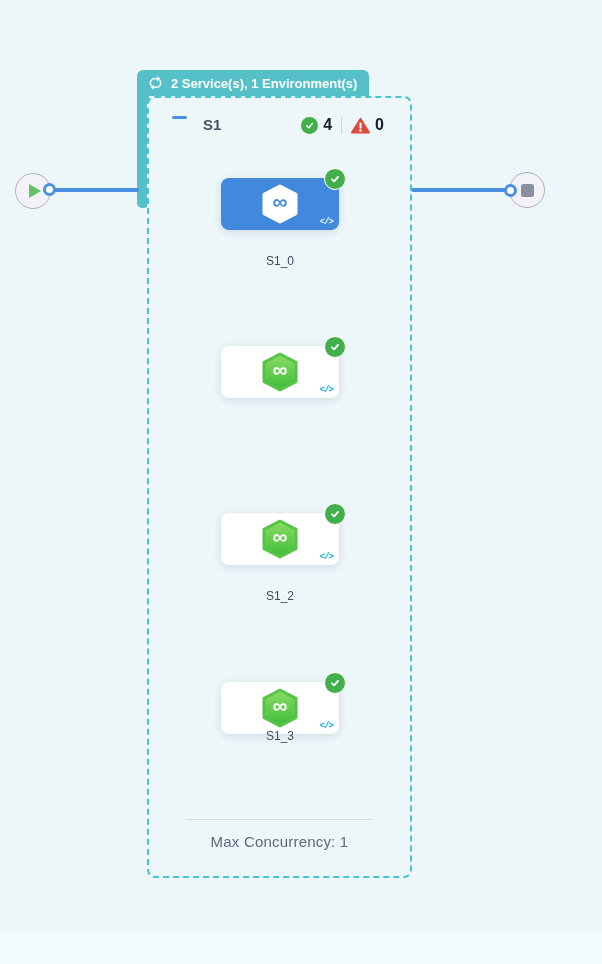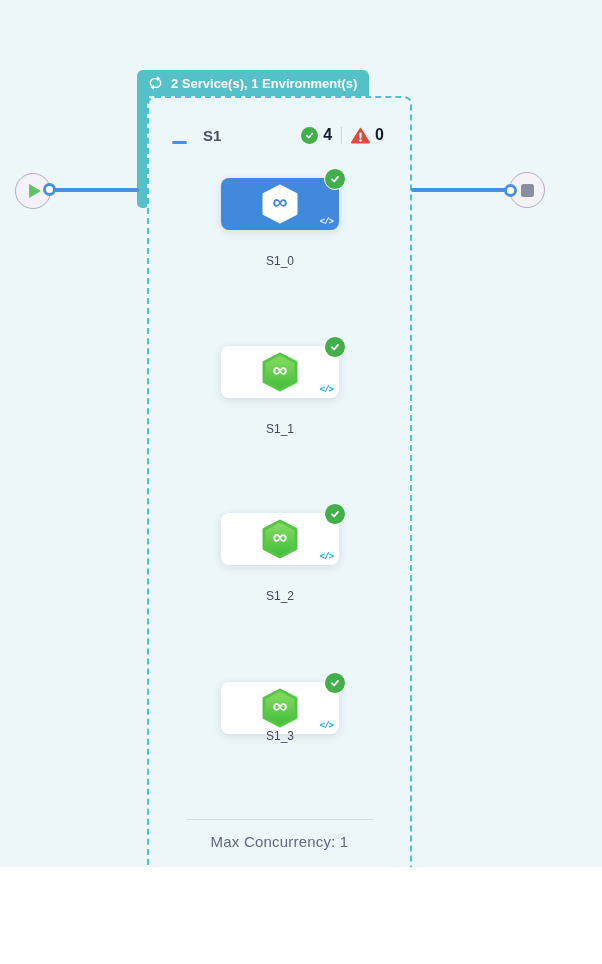--- a/index.html
+++ b/index.html
@@ -1,33 +1,33 @@
 <!DOCTYPE html>
 <html style="--bg: #edf6f9; --bg2: #f3fafc; --teal: #56c0c9; --dash: #47c4cf; --blue: #4189dd; --blue-line: #4a90e2; --green: #42b04a; --red: #dd4b3e; --code-teal: #06aed4; --cap-bg: #f4f2f9; --cap-border: #b3abc7; --hex-green-top: #8bdc64; --hex-green-bottom: #3fbd3a; --play-green: #5fc363;"><head>
 <meta charset="utf-8">
 <style>
   html,body{margin:0;padding:0;}
   body{font-family:"Liberation Sans",sans-serif;}
-  #canvas{position:relative;width:602px;height:867px;background:var(--bg);overflow:hidden;}
+  #canvas{position:relative;width:602px;height:964px;background:var(--bg);overflow:hidden;}
   #bottom-strip{position:absolute;left:0;top:930px;width:602px;height:34px;background:var(--bg2);}
 
   
   .gbadge{position:absolute;left:137px;top:70px;height:26px;display:inline-flex;align-items:center;
     gap:7px;padding:0 12px 0 10px;background:var(--teal);color:#fff;font-size:13px;font-weight:700;
     border-radius:6px 6px 0 0;z-index:3;white-space:nowrap;}
   .accent-bar{position:absolute;left:137px;top:92px;width:12px;height:116px;background:var(--teal);
     border-radius:0 0 5px 5px;z-index:0;}
 
   
   .stage-box{position:absolute;left:147px;top:96px;width:265px;height:782px;
     border:2px dashed var(--dash);border-radius:8px;background:var(--bg);z-index:1;box-sizing:border-box;}
 
   
   .stage-head{position:absolute;left:172px;top:116px;width:212px;height:28px;display:flex;
-    align-items:flex-end;z-index:4;}
+    align-items:flex-start;z-index:4;}
   .minus{width:15px;height:3px;background:var(--blue-line);border-radius:2px;cursor:pointer;}
   .sname{margin-left:16px;font-size:15px;font-weight:600;color:#4b5162;}
   .counts{margin-left:auto;display:flex;align-items:center;}
   .cnum{font-size:16px;font-weight:600;color:#151d2c;margin-left:5px;}
   .vdiv{width:1px;height:17px;background:#cfd4db;margin:0 9px;}
   .chk17{width:17px;height:17px;border-radius:50%;background:var(--green);display:flex;
     align-items:center;justify-content:center;}
 
   
   .hline{position:absolute;height:3.5px;background:var(--blue-line);border-radius:2px;z-index:1;}
@@ -147,21 +147,20 @@
       </svg>
       <span class="inf">∞</span>
     </div>
     <span class="code">&lt;/&gt;</span>
     <div class="status">
       <svg width="12" height="12" viewBox="0 0 20 20">
           <polyline points="5,10.5 8.6,14 15,6.5" fill="none" stroke="#fff" stroke-width="3" stroke-linecap="round" stroke-linejoin="round"></polyline>
         </svg>
     </div>
   </div>
-  <div class="nlabel" style="top:422px;">S1_1</div>
 
   <div class="node" style="top:513px;">
     <div class="hex">
       <svg width="36" height="40" viewBox="0 0 36 40">
         <polygon points="18,2 34,10.4 34,29.6 18,38 2,29.6 2,10.4" fill="url(#hexg)" stroke="#56c546" stroke-width="3" stroke-linejoin="round"></polygon>
       </svg>
       <span class="inf">∞</span>
     </div>
     <span class="code">&lt;/&gt;</span>
     <div class="status">

